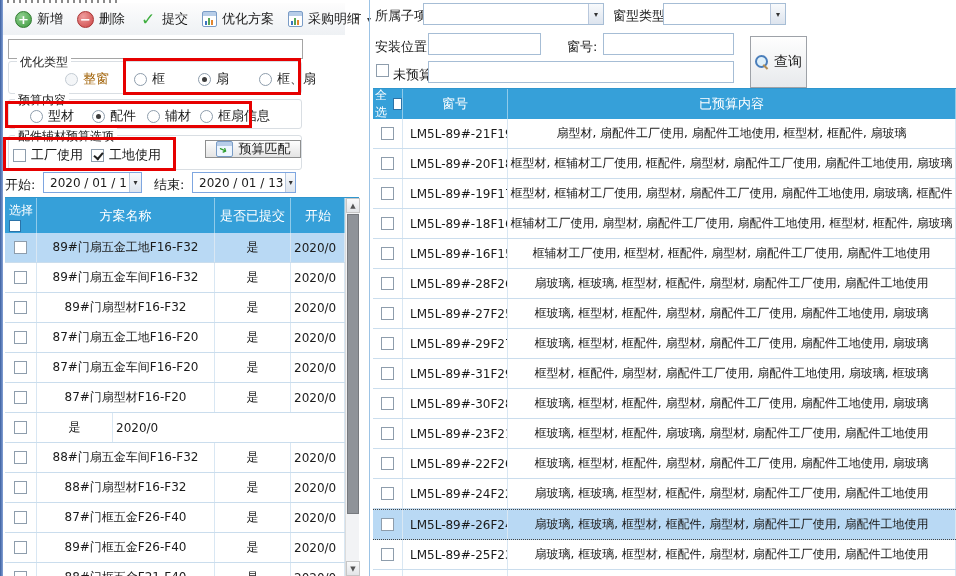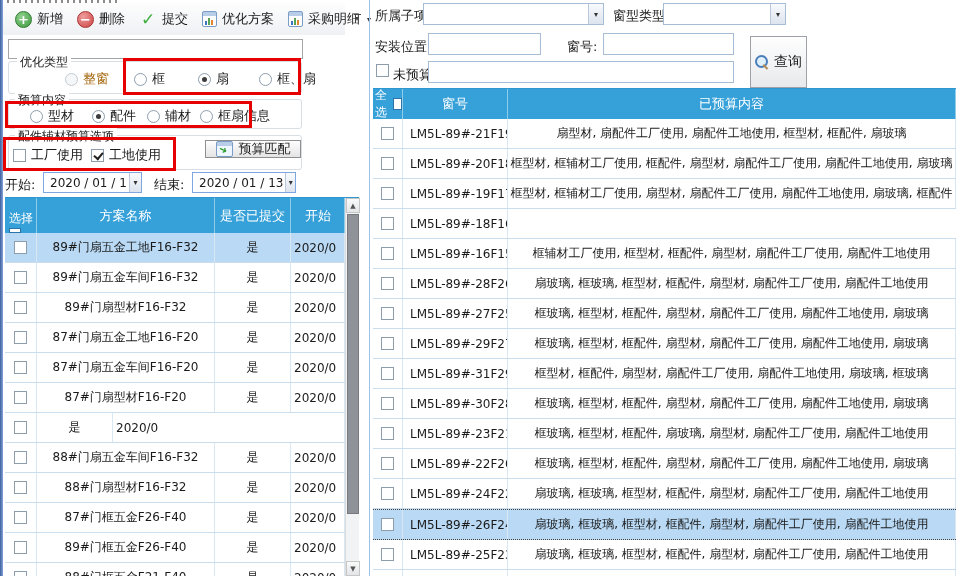--- a/index.html
+++ b/index.html
@@ -82,21 +82,21 @@
   .drop-btn::after { content:'▾'; font-size:8px; color:#333; }
 
   
   .ltable { position:absolute; left:2px; top:197px; width:354px; height:379px; display:flex;
     border-top:1px solid #2f96ce; }
   .lmain { width:340px; overflow:hidden; }
   .lhead { display:flex; height:35px; background:#36a0d9; color:#fff; }
   .lhead .hc { border-right:1px solid rgba(255,255,255,.45); display:flex;
     align-items:center; justify-content:center; font-size:13px; }
   .hc-sel { flex-direction:column; align-items:flex-start !important; justify-content:flex-start !important;
-    padding:12px 0 0 4px; }
+    padding:4px 0 0 4px; }
   .hc-sel .checkbox { margin-top:1px; background:#fff; border-color:#2b73a8; }
   .lc1,.hc1 { width:32px; }
   .lc2,.hc2 { width:178px; }
   .lc3,.hc3 { width:76px; }
   .lc4,.hc4 { flex:1; }
   .lrow { display:flex; height:30px; background:#fff; border-bottom:1px solid #cadded; }
   .lrow.sel { background:#b9d9f4; }
   .lrow .lc { display:flex; align-items:center; justify-content:center; overflow:hidden;
     border-right:1px solid #d9e7f3; font-size:12px; white-space:nowrap; }
   .lrow .lc4 { justify-content:flex-start; padding-left:3px; }
@@ -441,20 +441,21 @@
           </div>
           <div class="rc rc2">LM5L-89#-19F17</div>
           <div class="rc rc3">框型材, 框辅材工厂使用, 扇型材, 扇配件工厂使用, 扇配件工地使用, 扇玻璃, 框配件</div>
         </div>
 
         <div class="rrow">
           <div class="rc rc1">
             <span class="checkbox"></span>
           </div>
           <div class="rc rc2">LM5L-89#-18F16</div>
+          <div class="rc rc3">框辅材工厂使用, 扇型材, 扇配件工厂使用, 扇配件工地使用, 框型材, 框配件, 扇玻璃</div>
         </div>
 
         <div class="rrow">
           <div class="rc rc1">
             <span class="checkbox"></span>
           </div>
           <div class="rc rc2">LM5L-89#-16F15</div>
           <div class="rc rc3">框辅材工厂使用, 框型材, 框配件, 扇型材, 扇配件工厂使用, 扇配件工地使用</div>
         </div>
 

